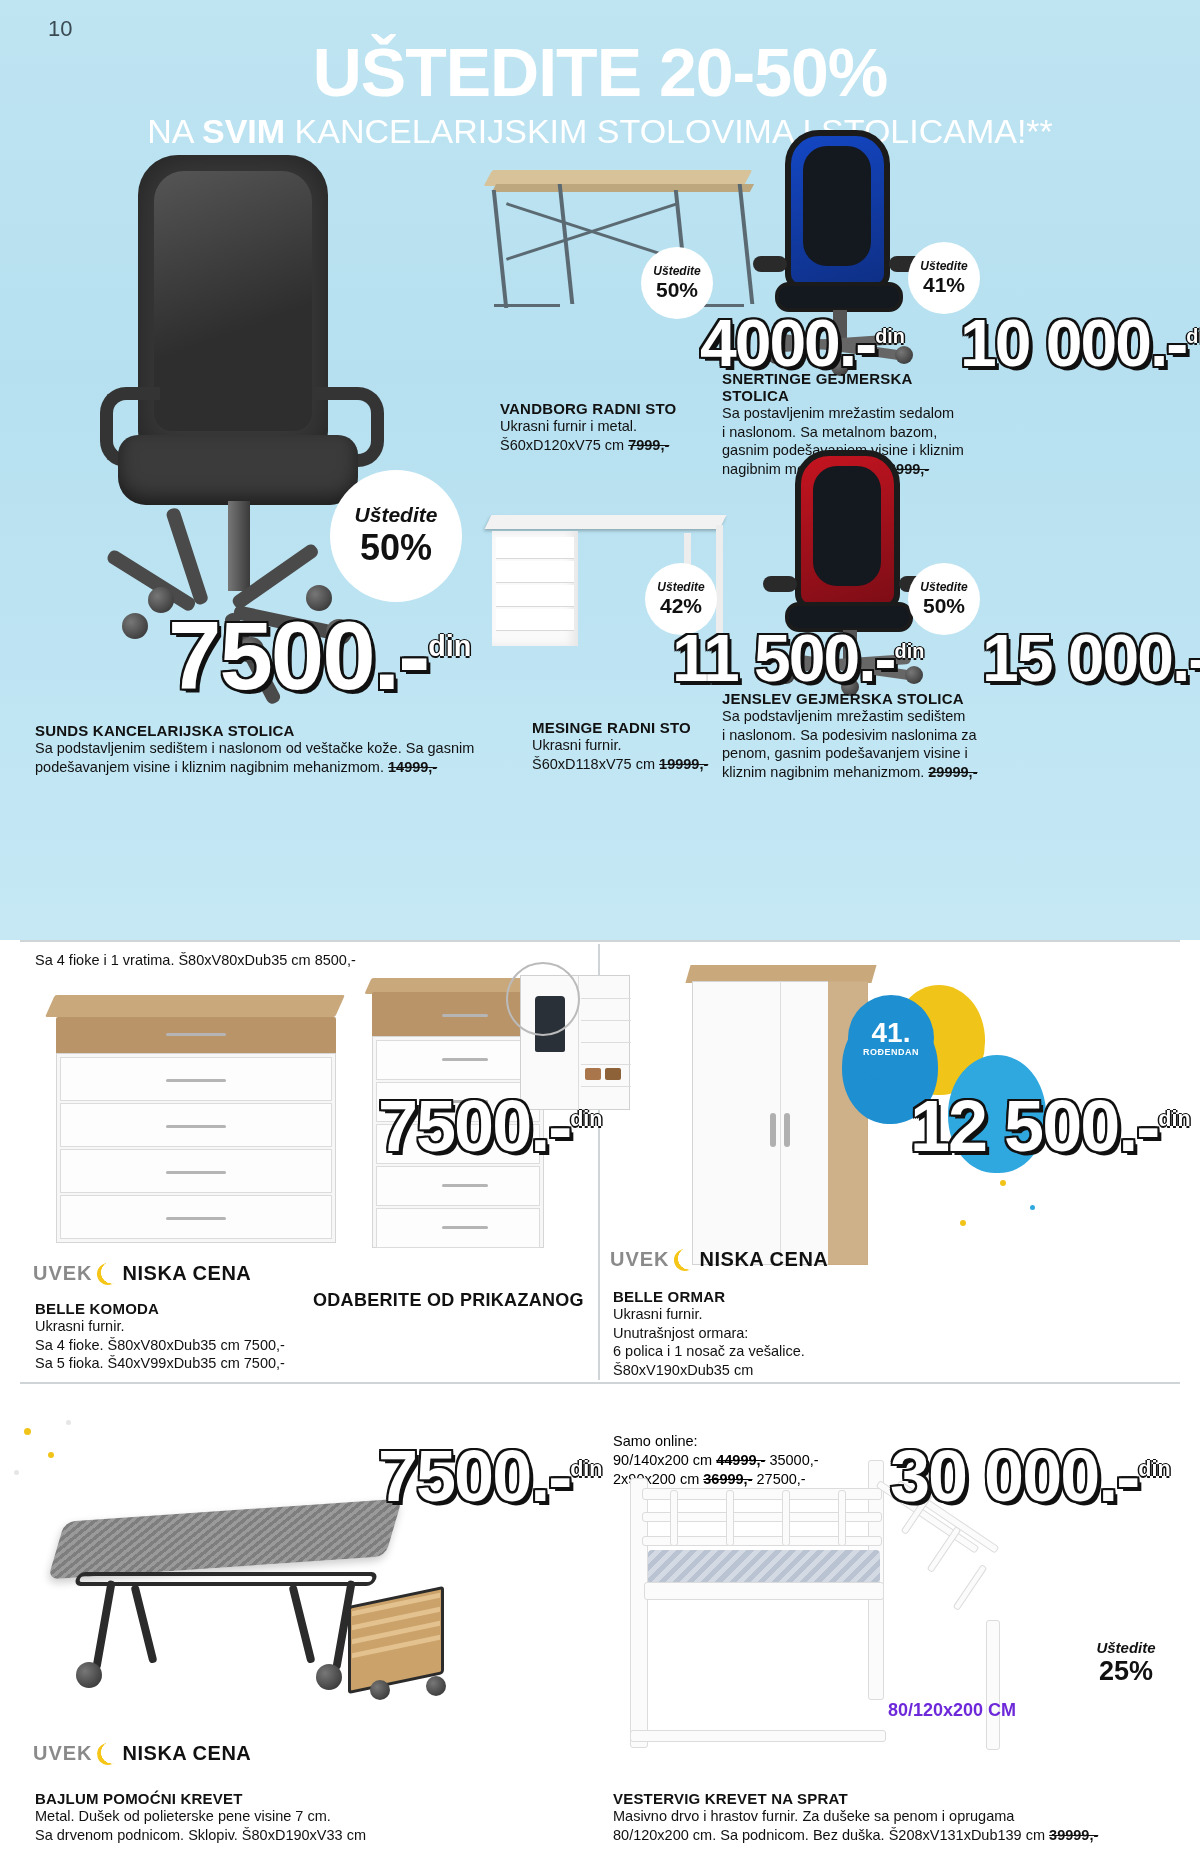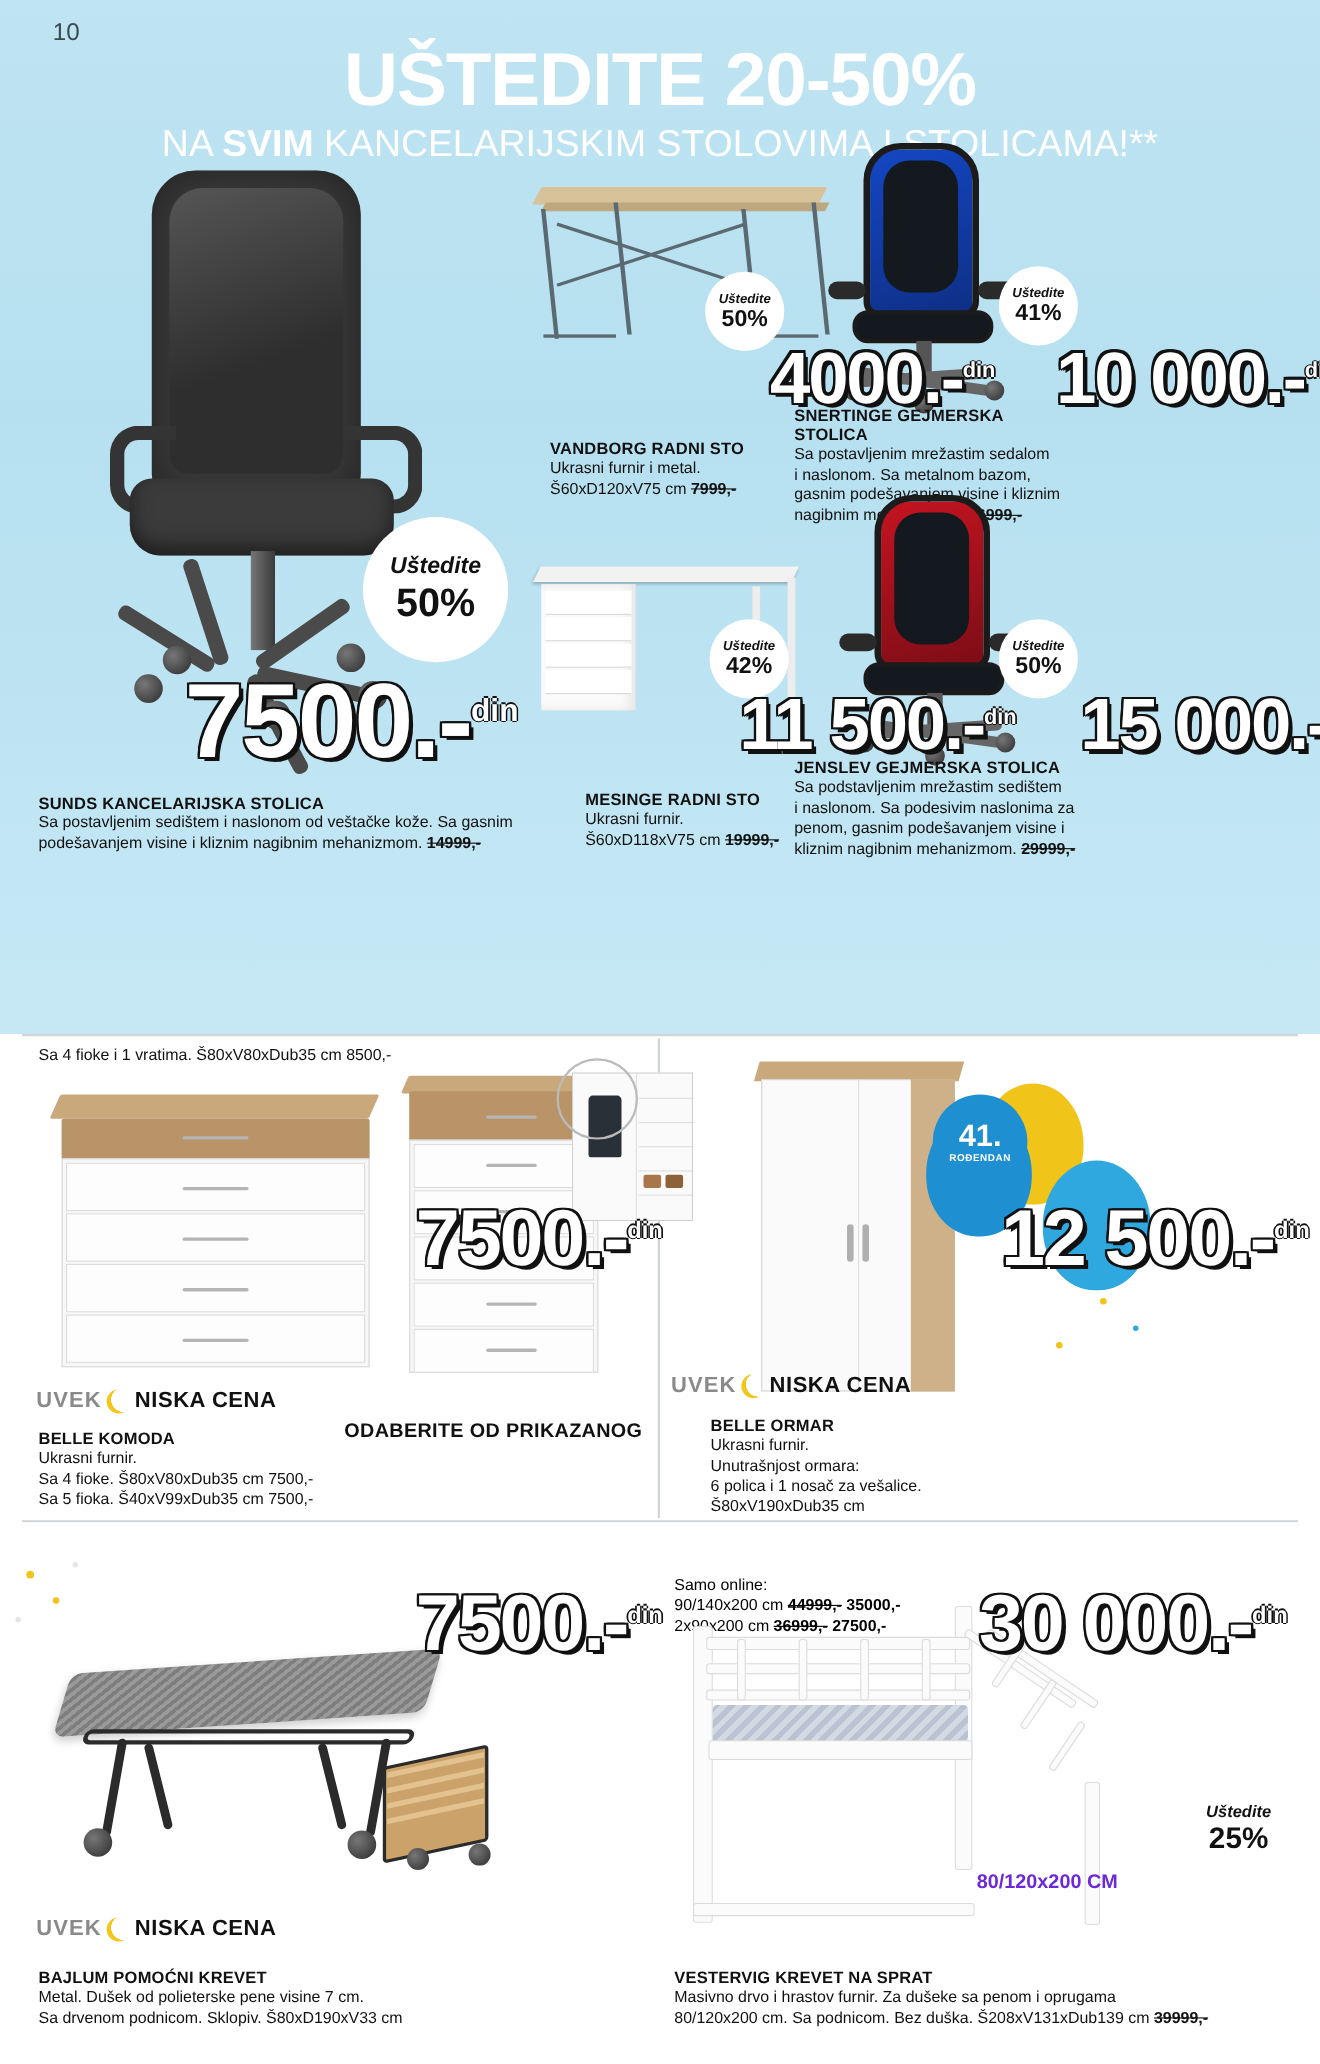--- a/index.html
+++ b/index.html
@@ -134,21 +134,21 @@
   .p-15000 { left: 982px; top: 625px; }
   .p-7500-komoda { left: 378px; top: 1090px; }
   .p-12500 { left: 910px; top: 1090px; }
   .p-7500-krevet { left: 378px; top: 1440px; }
   .p-30000 { left: 890px; top: 1440px; }
 
   
   .ptitle { font-size: 15px; font-weight: bold; color:#111; letter-spacing:0.2px; }
   .pdesc  { font-size: 14.5px; color:#111; line-height: 1.28; }
   .old { text-decoration: line-through; font-weight: bold; }
-  .bold { font-weight: bold; margin-top: 41px; }
+  .bold { font-weight: normal; margin-top: 41px; }
 
   .txt-sunds { position:absolute; left:35px; top:722px; width: 440px; }
   .txt-vandborg { position:absolute; left:500px; top:400px; width: 215px; }
   .txt-snert { position:absolute; left:722px; top:370px; width: 255px; }
   .txt-mesinge { position:absolute; left:500px; top:719px; width: 215px; margin-left: 32px; }
   .txt-jenslev { position:absolute; left:722px; top:690px; width: 262px; }
 
   
   .desk-wood { position:absolute; left: 488px; top: 170px; width: 280px; height: 150px; }
   .dw-top { position:absolute; left:0; top:0; width:260px; height:16px; background:#d7c29a; transform: skewX(-28deg); border-radius:2px;}
@@ -171,21 +171,21 @@
   
   .mid-section {
     position:absolute; left:0; top:940px; width:1200px; height:442px;
     background:#ffffff;
   }
   .divider-v { position:absolute; background:#cfd4d6; width:2px; }
   .divider-h { position:absolute; background:#cfd4d6; height:2px; }
 
   .txt-top-note { position:absolute; left:35px; top:952px; font-size:14.5px; color:#111; }
   .txt-belle-komoda { position:absolute; left:35px; top:1300px; width:260px; }
-  .txt-belle-ormar { position:absolute; left:613px; top:1288px; width:220px;margin-left:33px; }
+  .txt-belle-ormar { position:absolute; left:613px; top:1288px; width:220px; }
   .odaberite { position:absolute; left:313px; top:1290px; font-size:18px; font-weight:bold; color:#111; letter-spacing:0.3px;}
 
   
   .dresser { position:absolute; }
   .dr-topw { position:absolute; background:#c9a87c; border-radius:2px; }
   .dr-body { position:absolute; background:#f7f7f7; border:1px solid #d6d6d6; }
   .dr-dw { position:absolute; background:#fdfdfd; border:1px solid #dcdcdc; }
   .dr-handle { position:absolute; height:3px; background:#b5b5b5; border-radius:2px;}
 
   
@@ -268,21 +268,21 @@
       <div class="tail"></div>
     </div>
 
     <div class="price price-xl p-7500-chair">
       <span>7500</span>.-<span class="din">din</span>
     </div>
 
     <div class="txt-sunds">
       <div class="ptitle">SUNDS KANCELARIJSKA STOLICA</div>
       <div class="pdesc">
-        <span>Sa postavljenim sedištem i naslonom od veštačke kože. Sa gasnim</span><br>
+        <span>Sa podstavljenim sedištem i naslonom od veštačke kože. Sa gasnim</span><br>
         <span>podešavanjem visine i kliznim nagibnim mehanizmom.</span>
         <span class="old">14999,-</span>
       </div>
     </div>
 
     <div class="desk-wood">
       <div class="dw-top"></div>
       <div class="dw-top2"></div>
       <div class="dw-leg" style="left:10px; top:20px; height:118px; transform:skewX(6deg);"></div>
       <div class="dw-leg" style="left:76px; top:14px; height:120px; transform:skewX(6deg);"></div>

